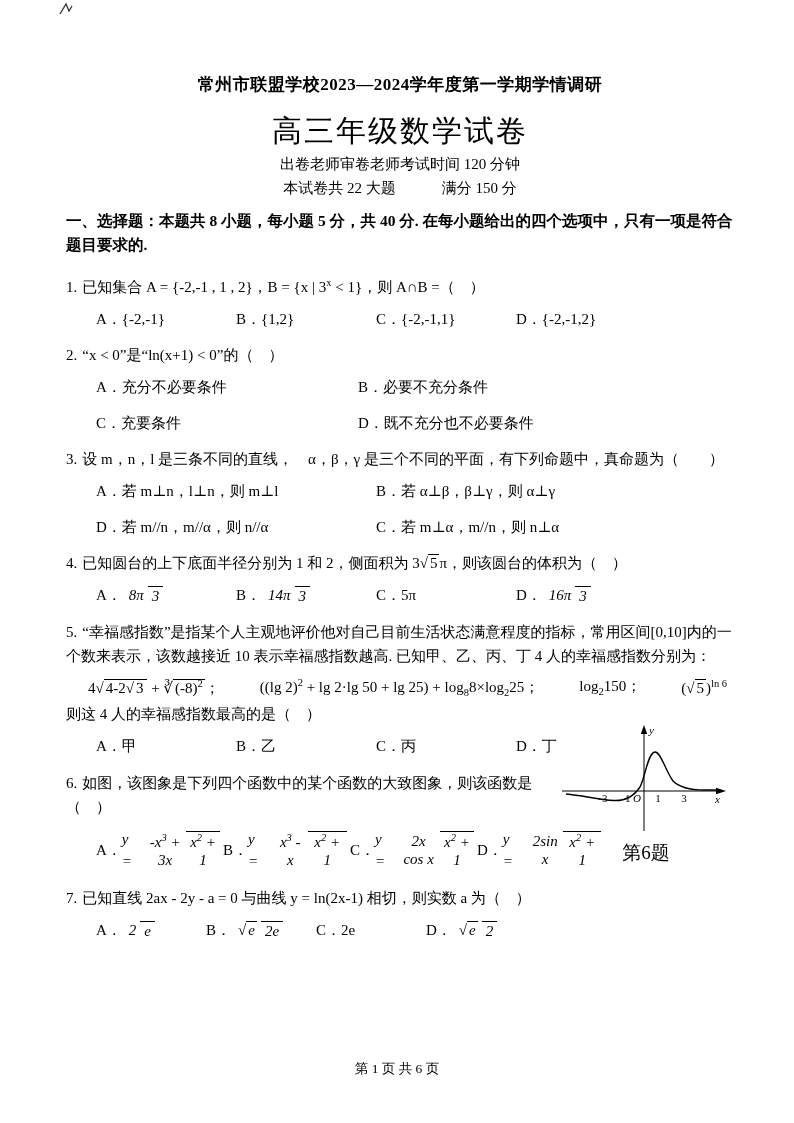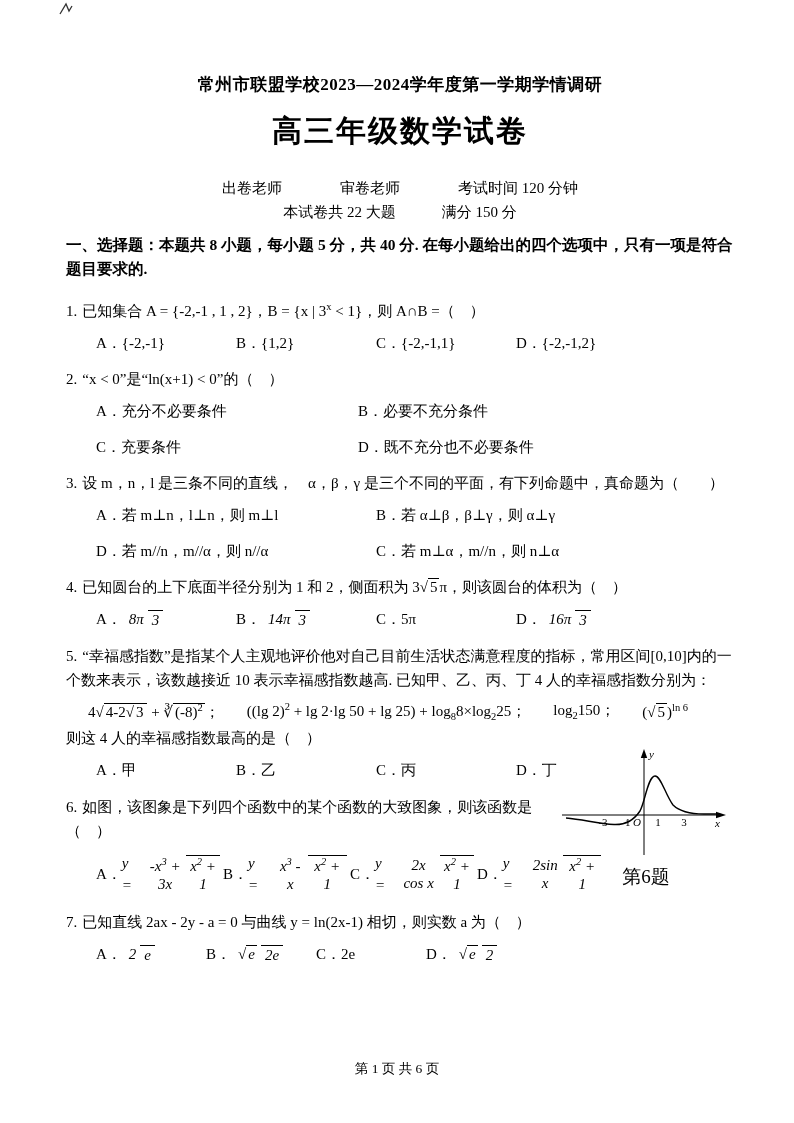--- a/index.html
+++ b/index.html
@@ -4,43 +4,43 @@
 <style>
   html,body{margin:0;padding:0}
   body{
     width:794px;height:1123px;background:#ffffff;color:#000;
     font-family:"Liberation Serif","DejaVu Serif",serif;
     font-size:15px;line-height:1.5;position:relative;overflow:hidden;
   }
   .page{padding:72px 60px 0 66px;position:relative}
   .corner-mark{position:absolute;left:58px;top:2px}
   .subtitle{text-align:center;font-weight:bold;font-size:17px;letter-spacing:.5px}
-  .title{text-align:center;font-weight:bold;font-size:30px;margin:10px 0 0 0;letter-spacing:2px}
-  .info1{display:flex;justify-content:center;gap:58px;margin-top:24px}
+  .title{text-align:center;font-weight:normal;font-size:30px;margin:10px 0 0 0;letter-spacing:2px}
+  .info1{display:flex;justify-content:center;}
   .info2{display:flex;justify-content:center;gap:46px;margin-top:2px}
   .secheading{font-weight:bold;margin:9px 0 18px 0;font-size:15.5px;line-height:1.55}
   .q{margin-top:13px;position:relative}
   .qstem{margin:0;line-height:1.6}
   .qnum{margin-right:5px}
   .opts4{display:flex;align-items:center;padding-left:30px;margin-top:9px}
   .opts4 .opt{width:140px;display:inline-flex;align-items:center}
   .optsq6 .opt{width:127px}
   .optsq7 .opt{width:110px}
   .optsgrid{display:grid;padding-left:30px;margin-top:9px;row-gap:13px}
   .gridq2{grid-template-columns:262px 1fr}
   .gridq3{grid-template-columns:280px 1fr}
   .olabel{white-space:pre}
   .frac{display:inline-flex;flex-direction:row;align-items:center;text-align:center;line-height:1.2;margin:0 3px;font-style:italic}
   .frac .fn{padding:0 4px}
   .frac .fd{border-top:1px solid #000;padding:0 4px}
   .pre{font-style:italic;margin-right:4px}
   .sqrt{display:inline-block;white-space:nowrap}
   .vinc{border-top:1px solid #000;padding:0 2px}
   sup,sub{font-size:.7em}
-  .mathline{display:flex;gap:27px;align-items:center;padding-left:22px;margin:7px 0 2px;flex-wrap:nowrap}
+  .mathline{display:flex;gap:40px;align-items:center;padding-left:22px;margin:7px 0 2px;flex-wrap:nowrap}
   .q6stem{padding-right:198px}
   .graphbox{position:absolute;top:-50px;right:0;width:176px;text-align:center}
   .graphcaption{font-size:19px;margin-top:0}
   .glabel{font-size:11px;font-family:"Liberation Serif","DejaVu Serif",serif}
   .gi{font-style:italic}
   .footer{position:absolute;left:0;right:0;bottom:44px;text-align:center;font-size:13.5px}
 </style>
 </head>
 <body>
 

